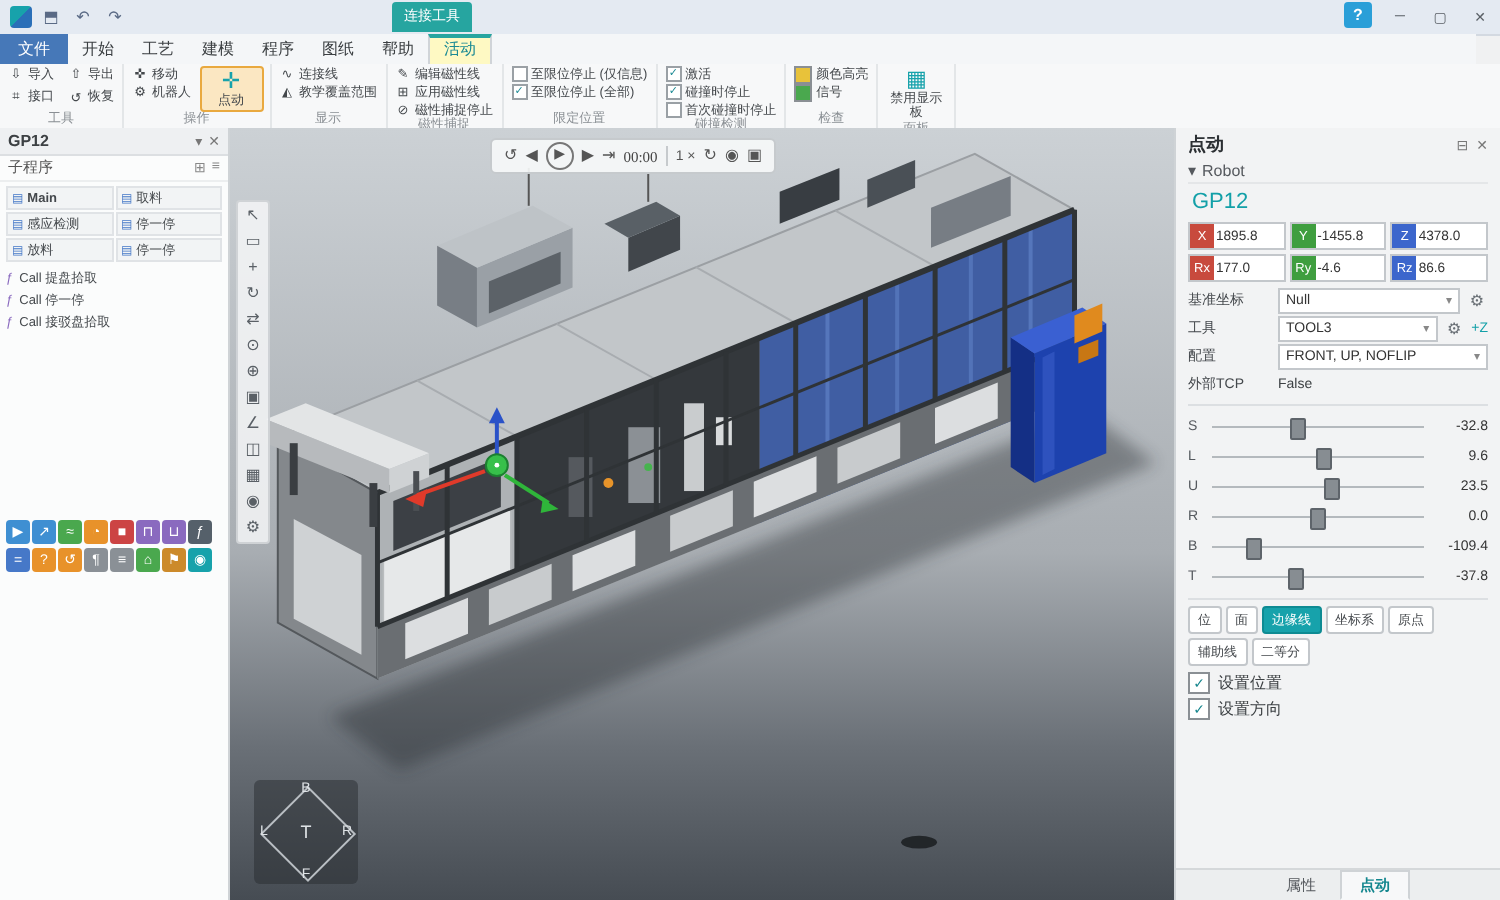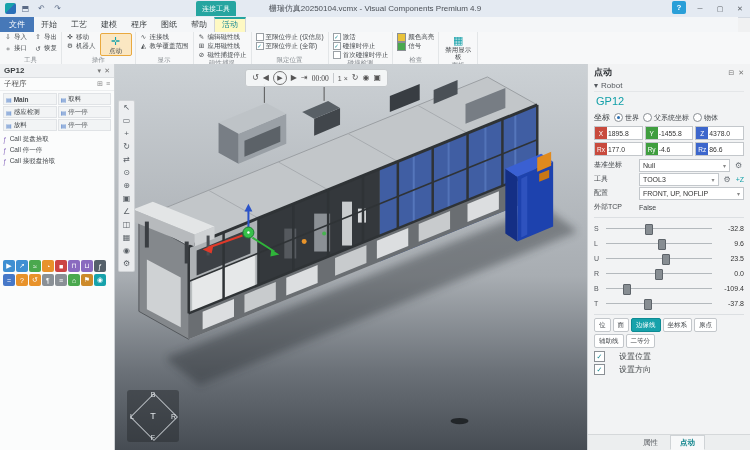--- a/index.html
+++ b/index.html
@@ -123,21 +123,21 @@
   .jlab{width:8px;font-size:7px;color:#55595e;flex:none;}
   .jtrack{flex:1;position:relative;height:9px;}
   .jtrack::before{content:"";position:absolute;left:0;right:0;top:4px;height:1px;background:#b4b9bd;}
   .jhandle{position:absolute;top:0;width:6px;height:9px;background:#878d92;border:1px solid #5e646a;
            border-radius:1px;transform:translateX(-50%);}
   .jval{width:28px;text-align:right;font-size:7px;color:#333;flex:none;}
   .snaprow{display:flex;align-items:center;gap:2px;margin:2px 0;}
   .snapbtn{height:12px;padding:0 4px;border:1px solid #c3c7cb;background:#fff;font-size:6.5px;
            color:#44484c;display:flex;align-items:center;border-radius:2px;white-space:nowrap;}
   .snapbtn.on{background:#17a2ab;border-color:#0e8b93;color:#fff;}
-  .cbrow{display:flex;align-items:center;gap:14px;height:13px;}
+  .cbrow{display:flex;align-items:center;gap:4px;height:13px;}
   .cbox{width:9px;height:9px;border:1px solid #8a8f94;background:#fff;display:flex;align-items:center;
         justify-content:center;font-size:7px;color:#17868e;}
   .btabs{position:absolute;left:0;right:0;bottom:0;height:15px;background:#eceeef;
          border-top:1px solid #d5d8da;display:flex;justify-content:center;gap:2px;align-items:flex-end;font-family:Liberation Serif, serif;}
   .btab{padding:0 9px;font-size:7.5px;line-height:13px;color:#55595e;border:1px solid transparent;}
   .btab.sel{background:#f7f8f9;border-color:#cfd3d6;border-bottom-color:#f7f8f9;color:#13868e;font-weight:bold;}
 </style>
 </head>
 <body>
 
@@ -145,21 +145,20 @@
 
   <div class="titlebar">
     <div class="qa">
       <span class="logo"></span>
       <span id="qa-icons" style="display: inline-flex; gap: 3px;">
           <span class="qbtn">⬒</span>
           <span class="qbtn">↶</span>
           <span class="qbtn">↷</span>
         </span>
     </div>
-    <div class="tb-title">栅瑞仿真20250104.vcmx - Visual Components Premium 4.9</div>
     <div class="wctrl">
       <span class="helpbtn">?</span>
       <span id="win-btns" style="display: inline-flex;">
           <span class="wbtn">─</span>
           <span class="wbtn">▢</span>
           <span class="wbtn">✕</span>
         </span>
     </div>
   </div>
 
@@ -555,35 +554,20 @@
           <span class="pico" id="rp-head-icons">
               <span>⊟</span>
               <span>✕</span>
             </span>
         </div>
         <div class="exprow">
           <span>▾</span>
           <span>Robot</span>
         </div>
         <div class="robotname">GP12</div>
-        <div class="radiorow" id="coordrow">
-            <span>坐标</span>
-            <span class="radio">
-              <span class="rdot on"></span>
-              <span>世界</span>
-            </span>
-            <span class="radio">
-              <span class="rdot"></span>
-              <span>父系统坐标</span>
-            </span>
-            <span class="radio">
-              <span class="rdot"></span>
-              <span>物体</span>
-            </span>
-          </div>
         <div class="coordgrid" id="coords">
             <div class="ccell">
               <span class="caxis" style="background: rgb(200, 74, 61);">X</span>
               <span class="cval">1895.8</span>
             </div>
             <div class="ccell">
               <span class="caxis" style="background: rgb(63, 158, 63);">Y</span>
               <span class="cval">-1455.8</span>
             </div>
             <div class="ccell">

